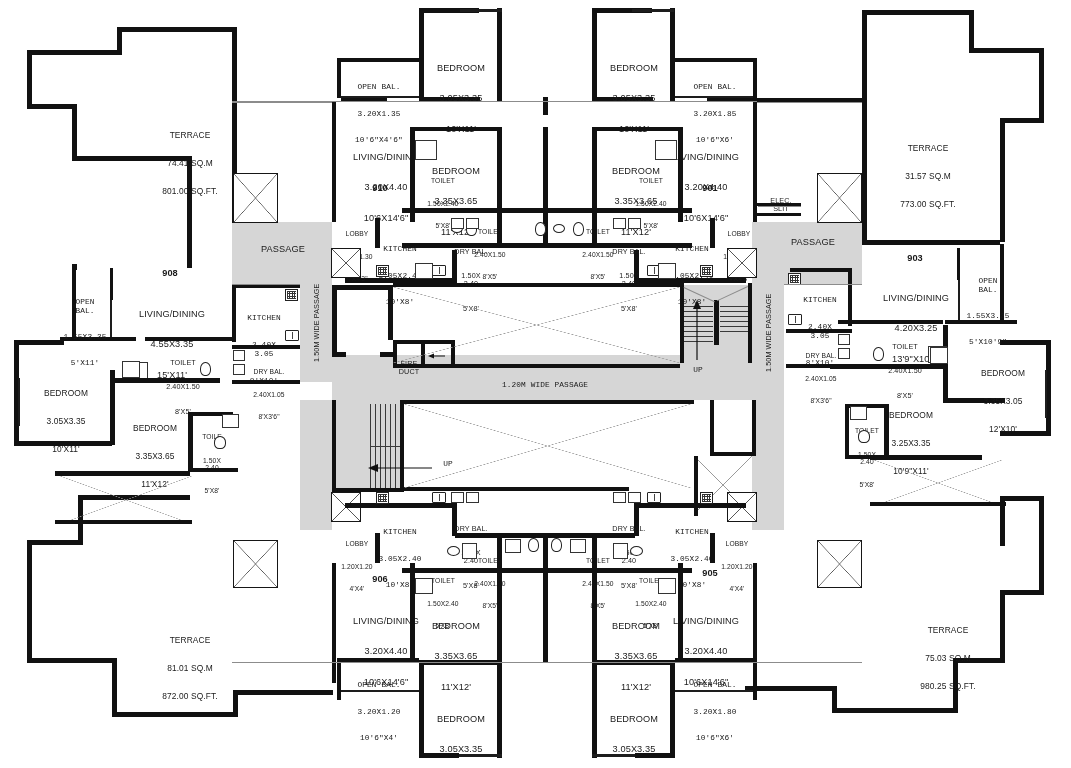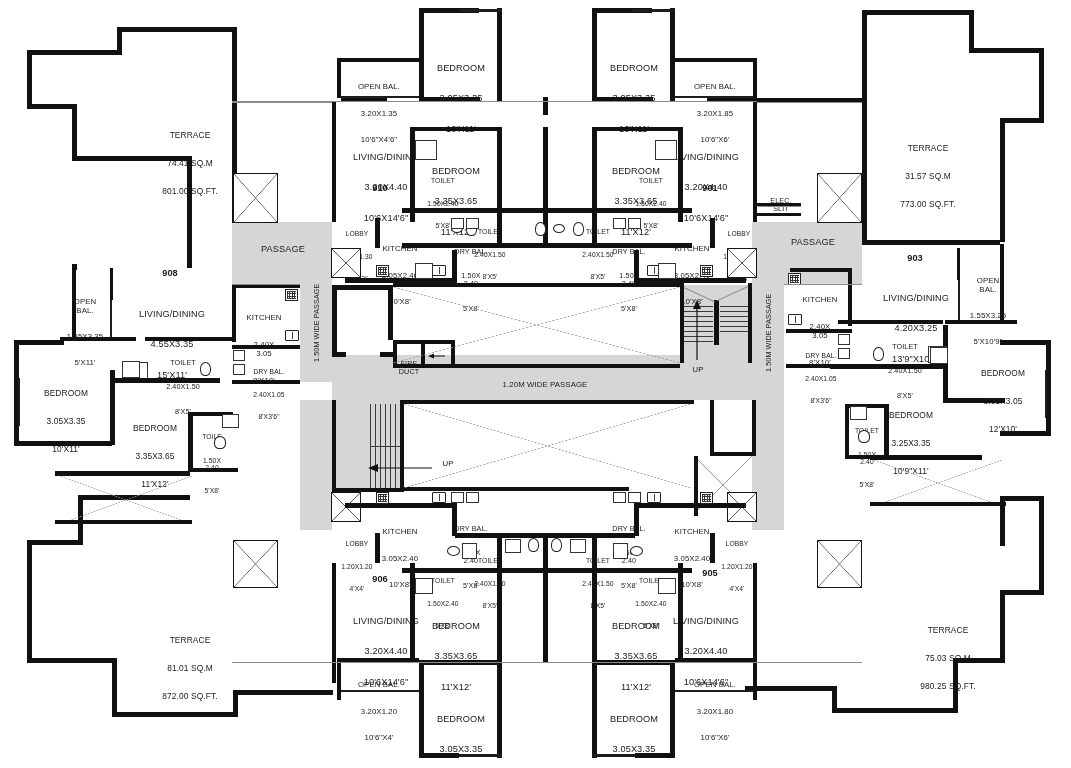--- a/index.html
+++ b/index.html
@@ -16,21 +16,21 @@
     position:absolute;
     text-align:center;
     color:#1a1a1a;
     line-height:1.12;
     white-space:pre;
     letter-spacing:0.1px;
     pointer-events:none;
   }
   .t9{font-size:9.2px;}
   .t85{font-size:8.4px;}
-  .t8{font-size:7.8px;}
+  .t8{font-size:7.8px;font-family:Liberation Mono, monospace;}
   .t75{font-size:7.2px;}
   .t7{font-size:6.7px;}
   .bold{font-weight:bold;}
   .vert{
     transform-origin:0 0;
     transform:rotate(-90deg);
     white-space:nowrap;
   }
   
   .w{position:absolute;background:#111111;}

